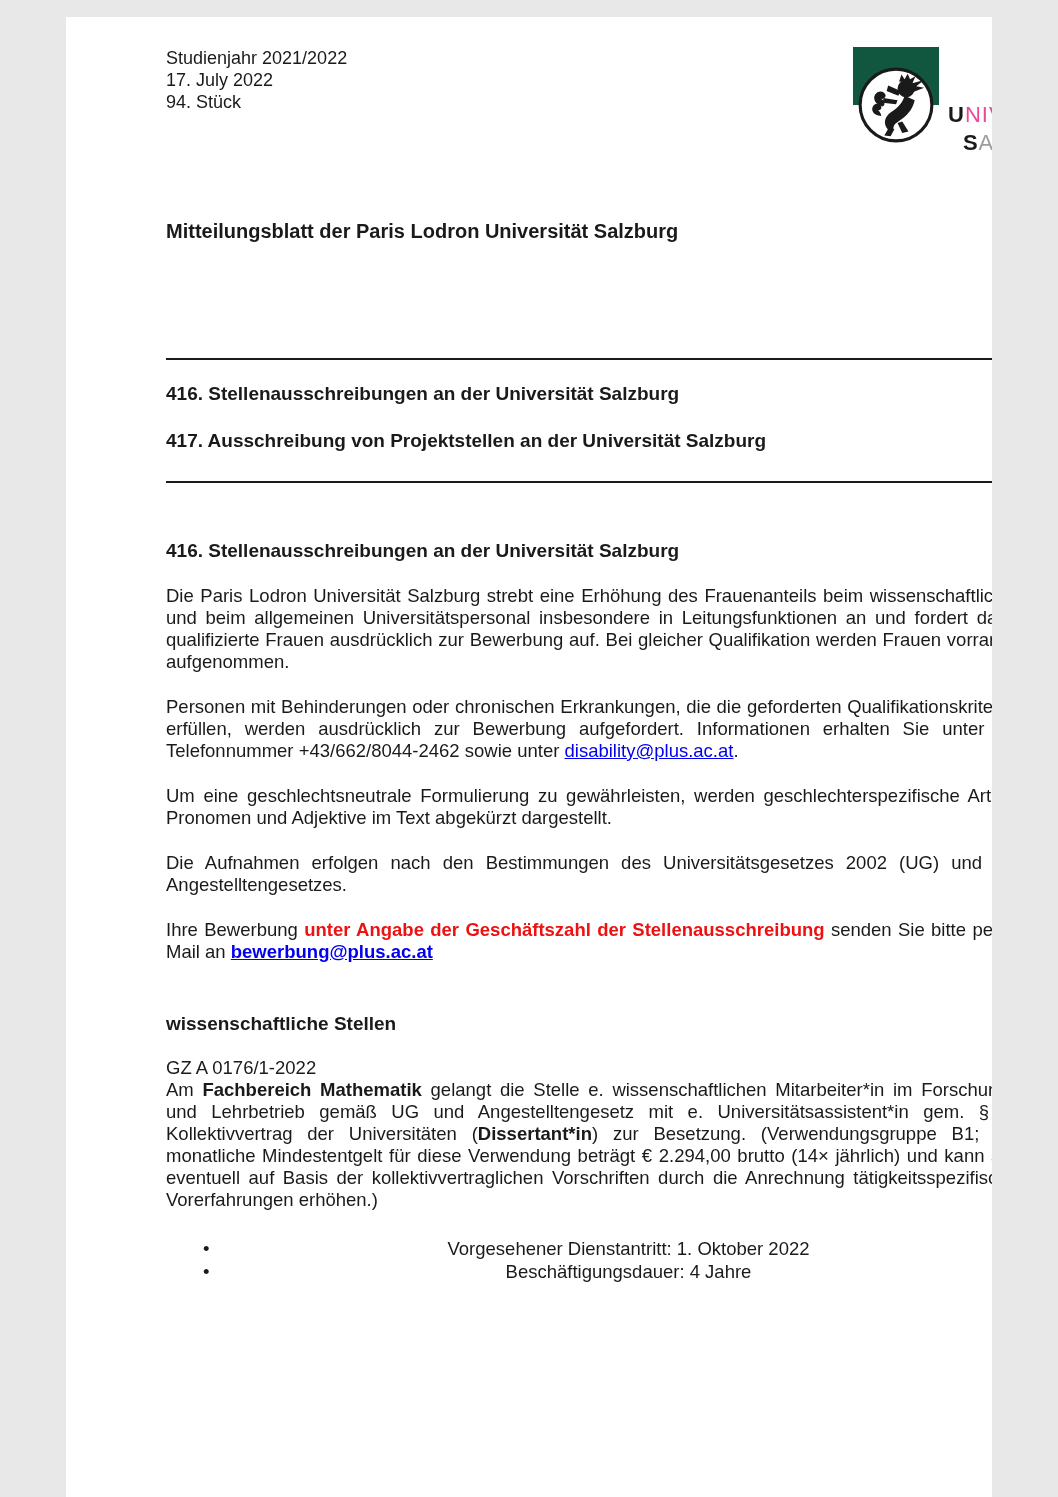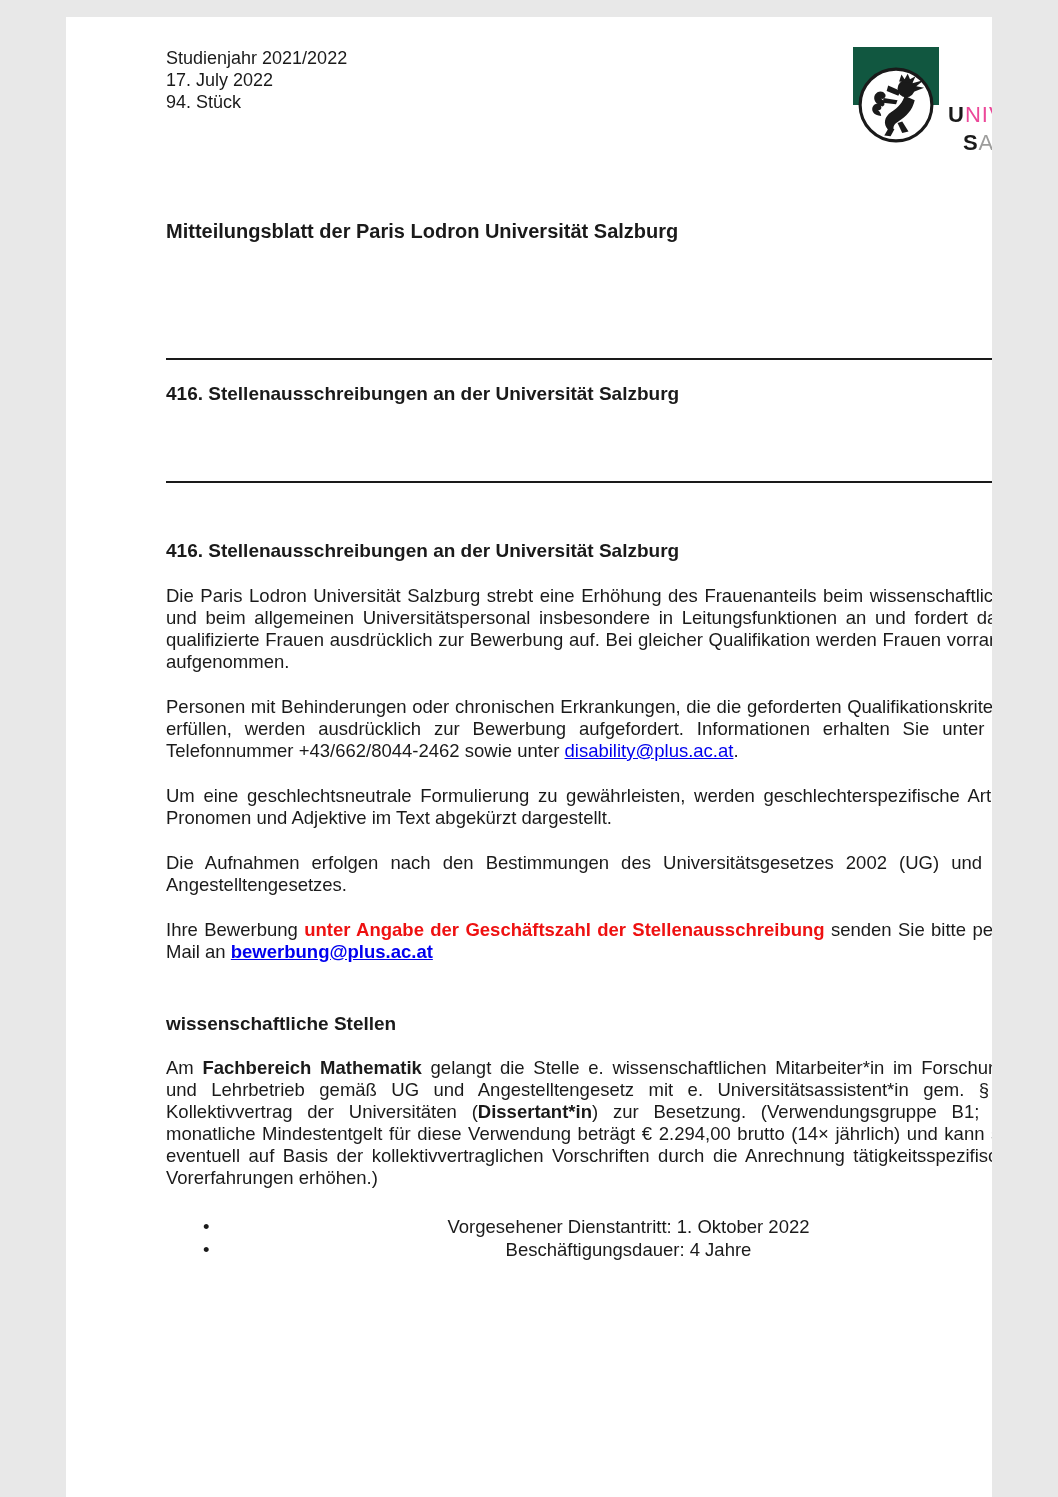--- a/index.html
+++ b/index.html
@@ -88,34 +88,36 @@
       <div class="logo-word"><span class="initial">L</span><span class="rest" style="color:#9d9d9c">ARIS</span></div>
       <div class="logo-word"><span class="initial">U</span><span class="rest" style="color:#ec4899">NIVERSITÄT</span></div>
       <div class="logo-word"><span class="initial">S</span><span class="rest" style="color:#9d9d9c">ALZBURG</span></div>
     </div>
   </div>
 
   <h1 class="title">Mitteilungsblatt der Paris Lodron Universität Salzburg</h1>
 
   <div class="rule rule-1"></div>
   <div class="toc-item toc-1">416. Stellenausschreibungen an der Universität Salzburg</div>
+  <div class="toc-item toc-2">417. Ausschreibung von Projektstellen an der Universität Salzburg</div>
   <div class="rule rule-2"></div>
 
   <div class="body">
     <h2>416. Stellenausschreibungen an der Universität Salzburg</h2>
 
     <p><span class="normal">Die Paris Lodron Universität Salzburg strebt eine Erhöhung des Frauenanteils beim wissenschaftlichen und beim allgemeinen Universitätspersonal insbesondere in Leitungsfunktionen an und fordert daher qualifizierte Frauen ausdrücklich zur Bewerbung auf. Bei gleicher Qualifikation werden Frauen vorrangig aufgenommen.</span></p>
     <p><span class="normal">Personen mit Behinderungen oder chronischen Erkrankungen, die die geforderten Qualifikationskriterien erfüllen, werden ausdrücklich zur Bewerbung aufgefordert. Informationen erhalten Sie unter der Telefonnummer +43/662/8044-2462 sowie unter </span><a href="#" class="link">disability@plus.ac.at</a><span class="normal">.</span></p>
     <p><span class="normal">Um eine geschlechtsneutrale Formulierung zu gewährleisten, werden geschlechterspezifische Artikel, Pronomen und Adjektive im Text abgekürzt dargestellt.</span></p>
     <p><span class="normal">Die Aufnahmen erfolgen nach den Bestimmungen des Universitätsgesetzes 2002 (UG) und des Angestelltengesetzes.</span></p>
     <p><span class="normal">Ihre Bewerbung </span><span class="red-bold">unter Angabe der Geschäftszahl der Stellenausschreibung</span><span class="normal"> senden Sie bitte per E-Mail an </span><a href="#" class="link bold">bewerbung@plus.ac.at</a></p>
 
     <h3 class="subheading">wissenschaftliche Stellen</h3>
 
     <div class="gz-block">
+      <span class="gz-number">GZ A 0176/1-2022</span>
       <span><span class="normal">Am </span><span class="bold">Fachbereich Mathematik</span><span class="normal"> gelangt die Stelle e. wissenschaftlichen Mitarbeiter*in im Forschungs- und Lehrbetrieb gemäß UG und Angestelltengesetz mit e. Universitätsassistent*in gem. § 26 Kollektivvertrag der Universitäten (</span><span class="bold">Dissertant*in</span><span class="normal">) zur Besetzung. (Verwendungsgruppe B1; das monatliche Mindestentgelt für diese Verwendung beträgt € 2.294,00 brutto (14× jährlich) und kann sich eventuell auf Basis der kollektivvertraglichen Vorschriften durch die Anrechnung tätigkeitsspezifischer Vorerfahrungen erhöhen.)</span></span>
       <ul class="bullets">
         <li>Vorgesehener Dienstantritt: 1. Oktober 2022</li>
         <li>Beschäftigungsdauer: 4 Jahre</li>
       </ul>
     </div>
   </div>
 
 </div>
 

